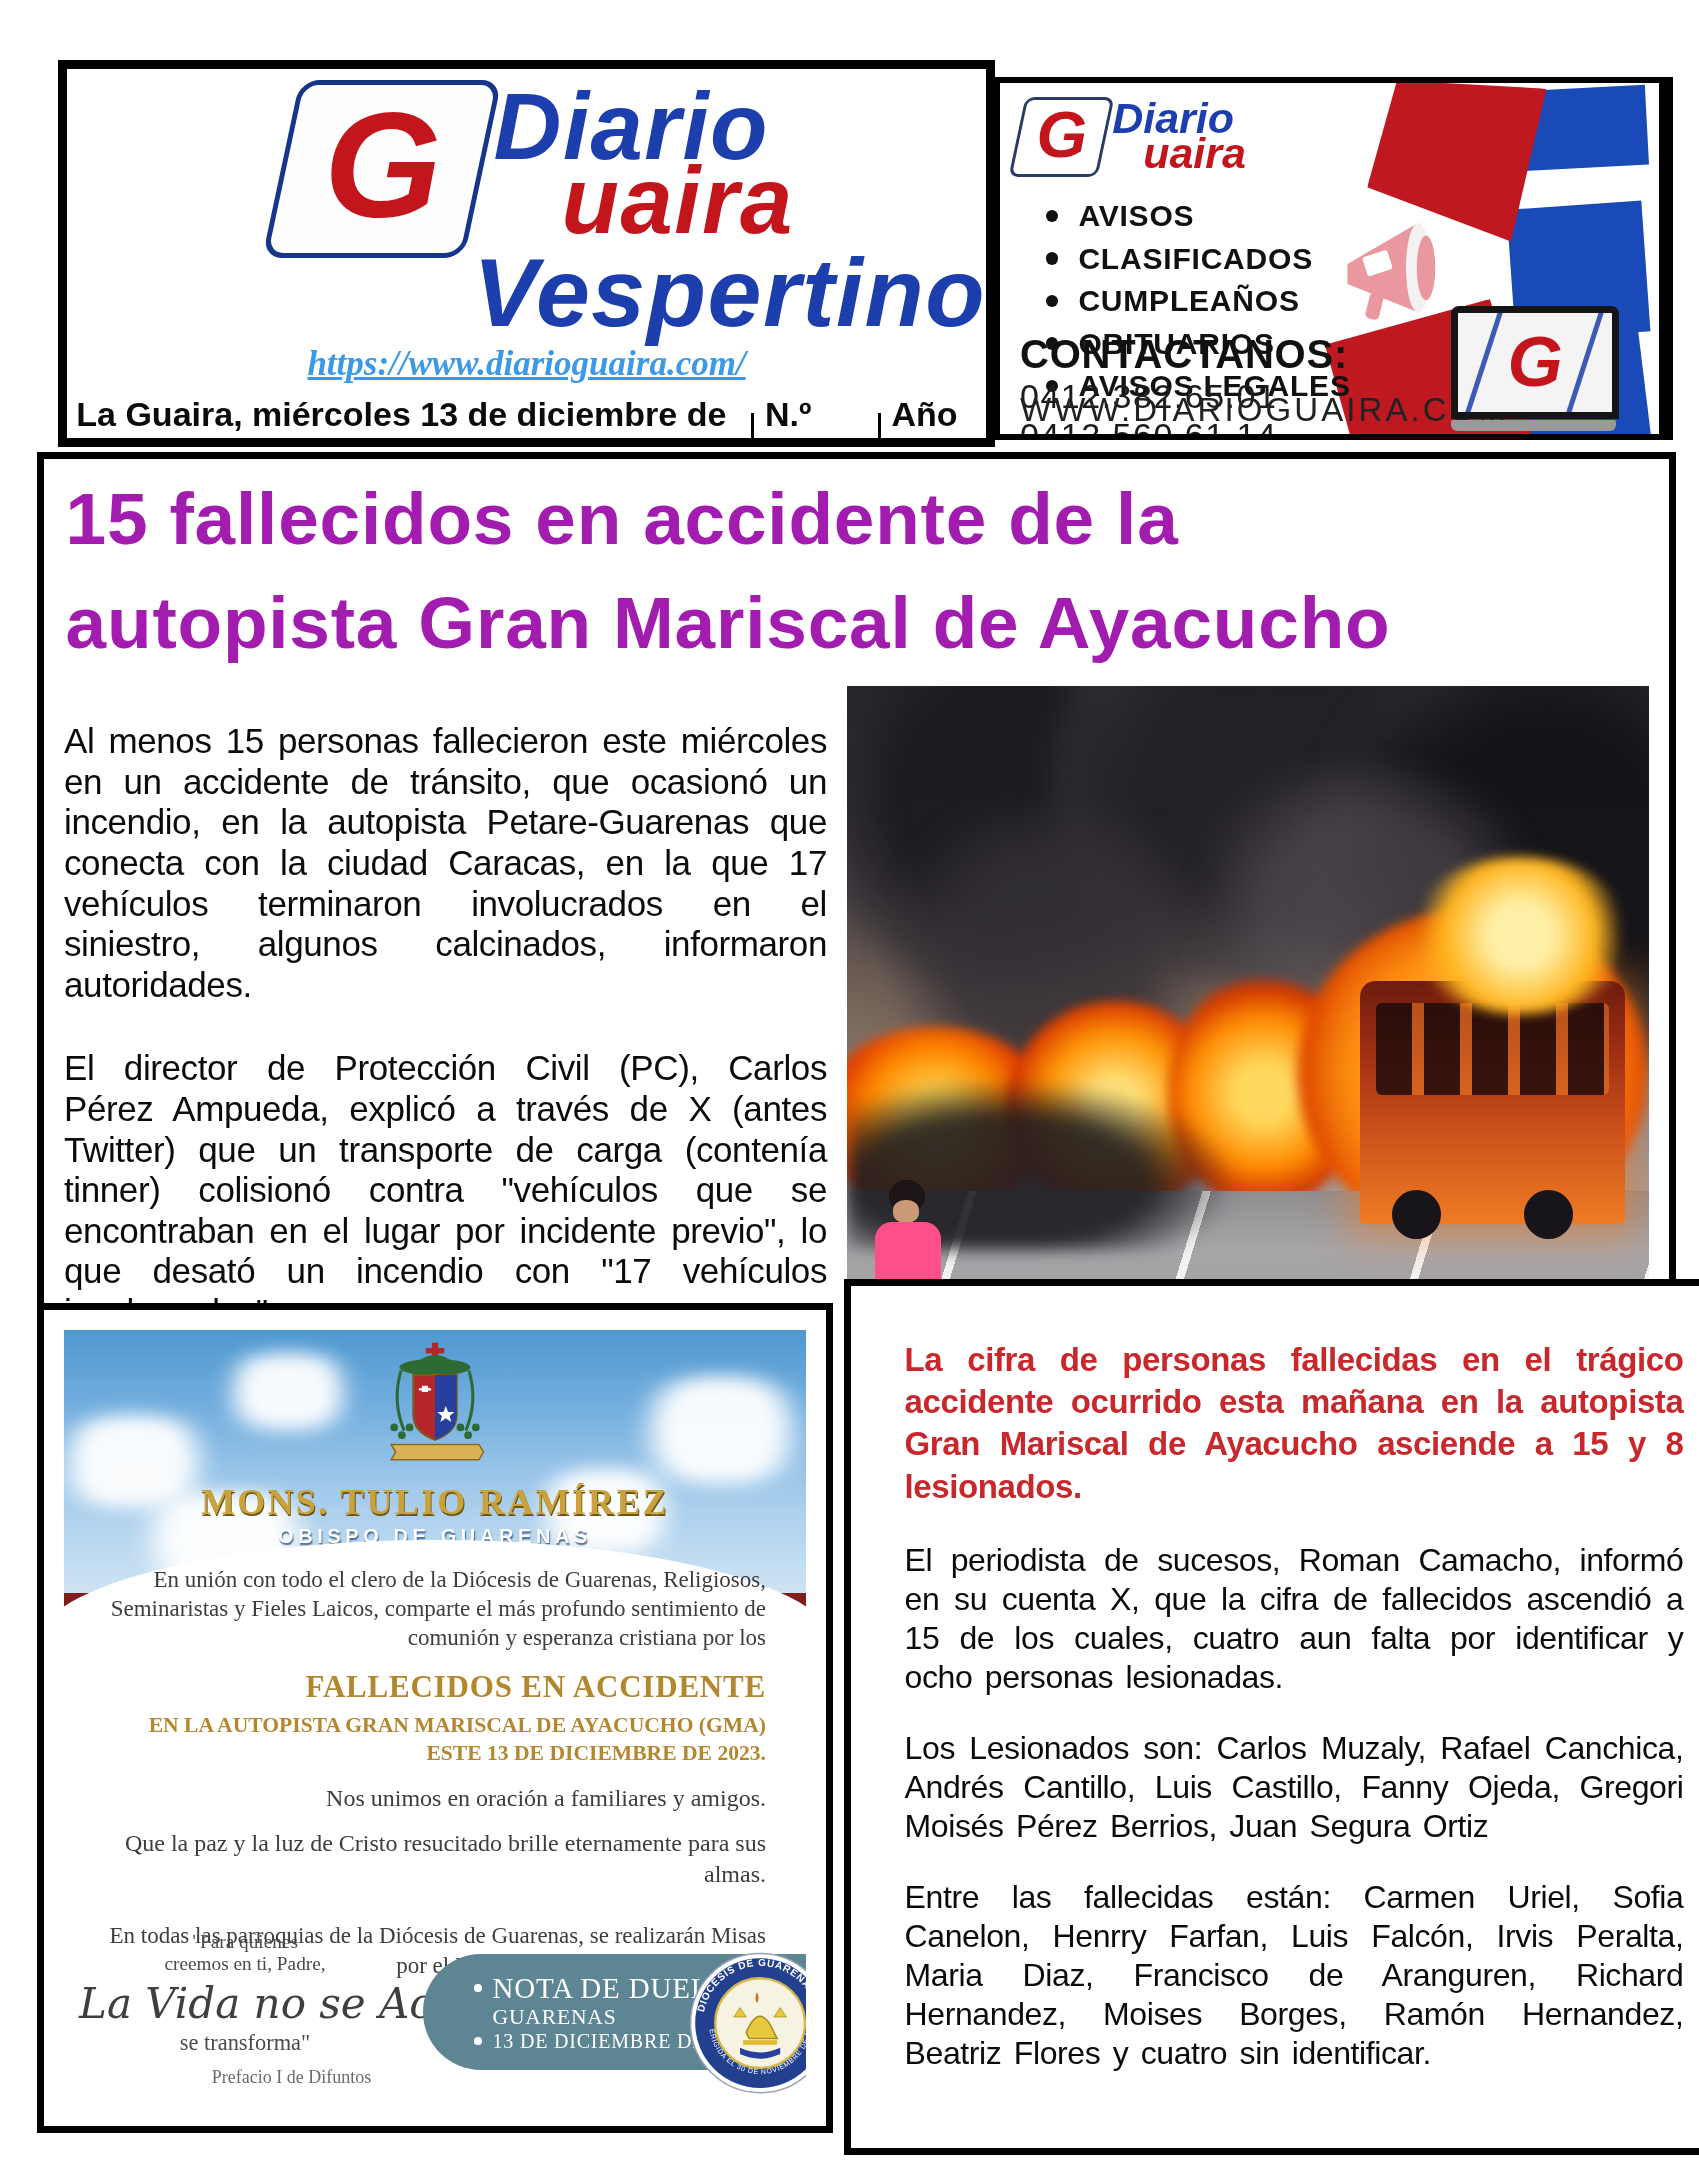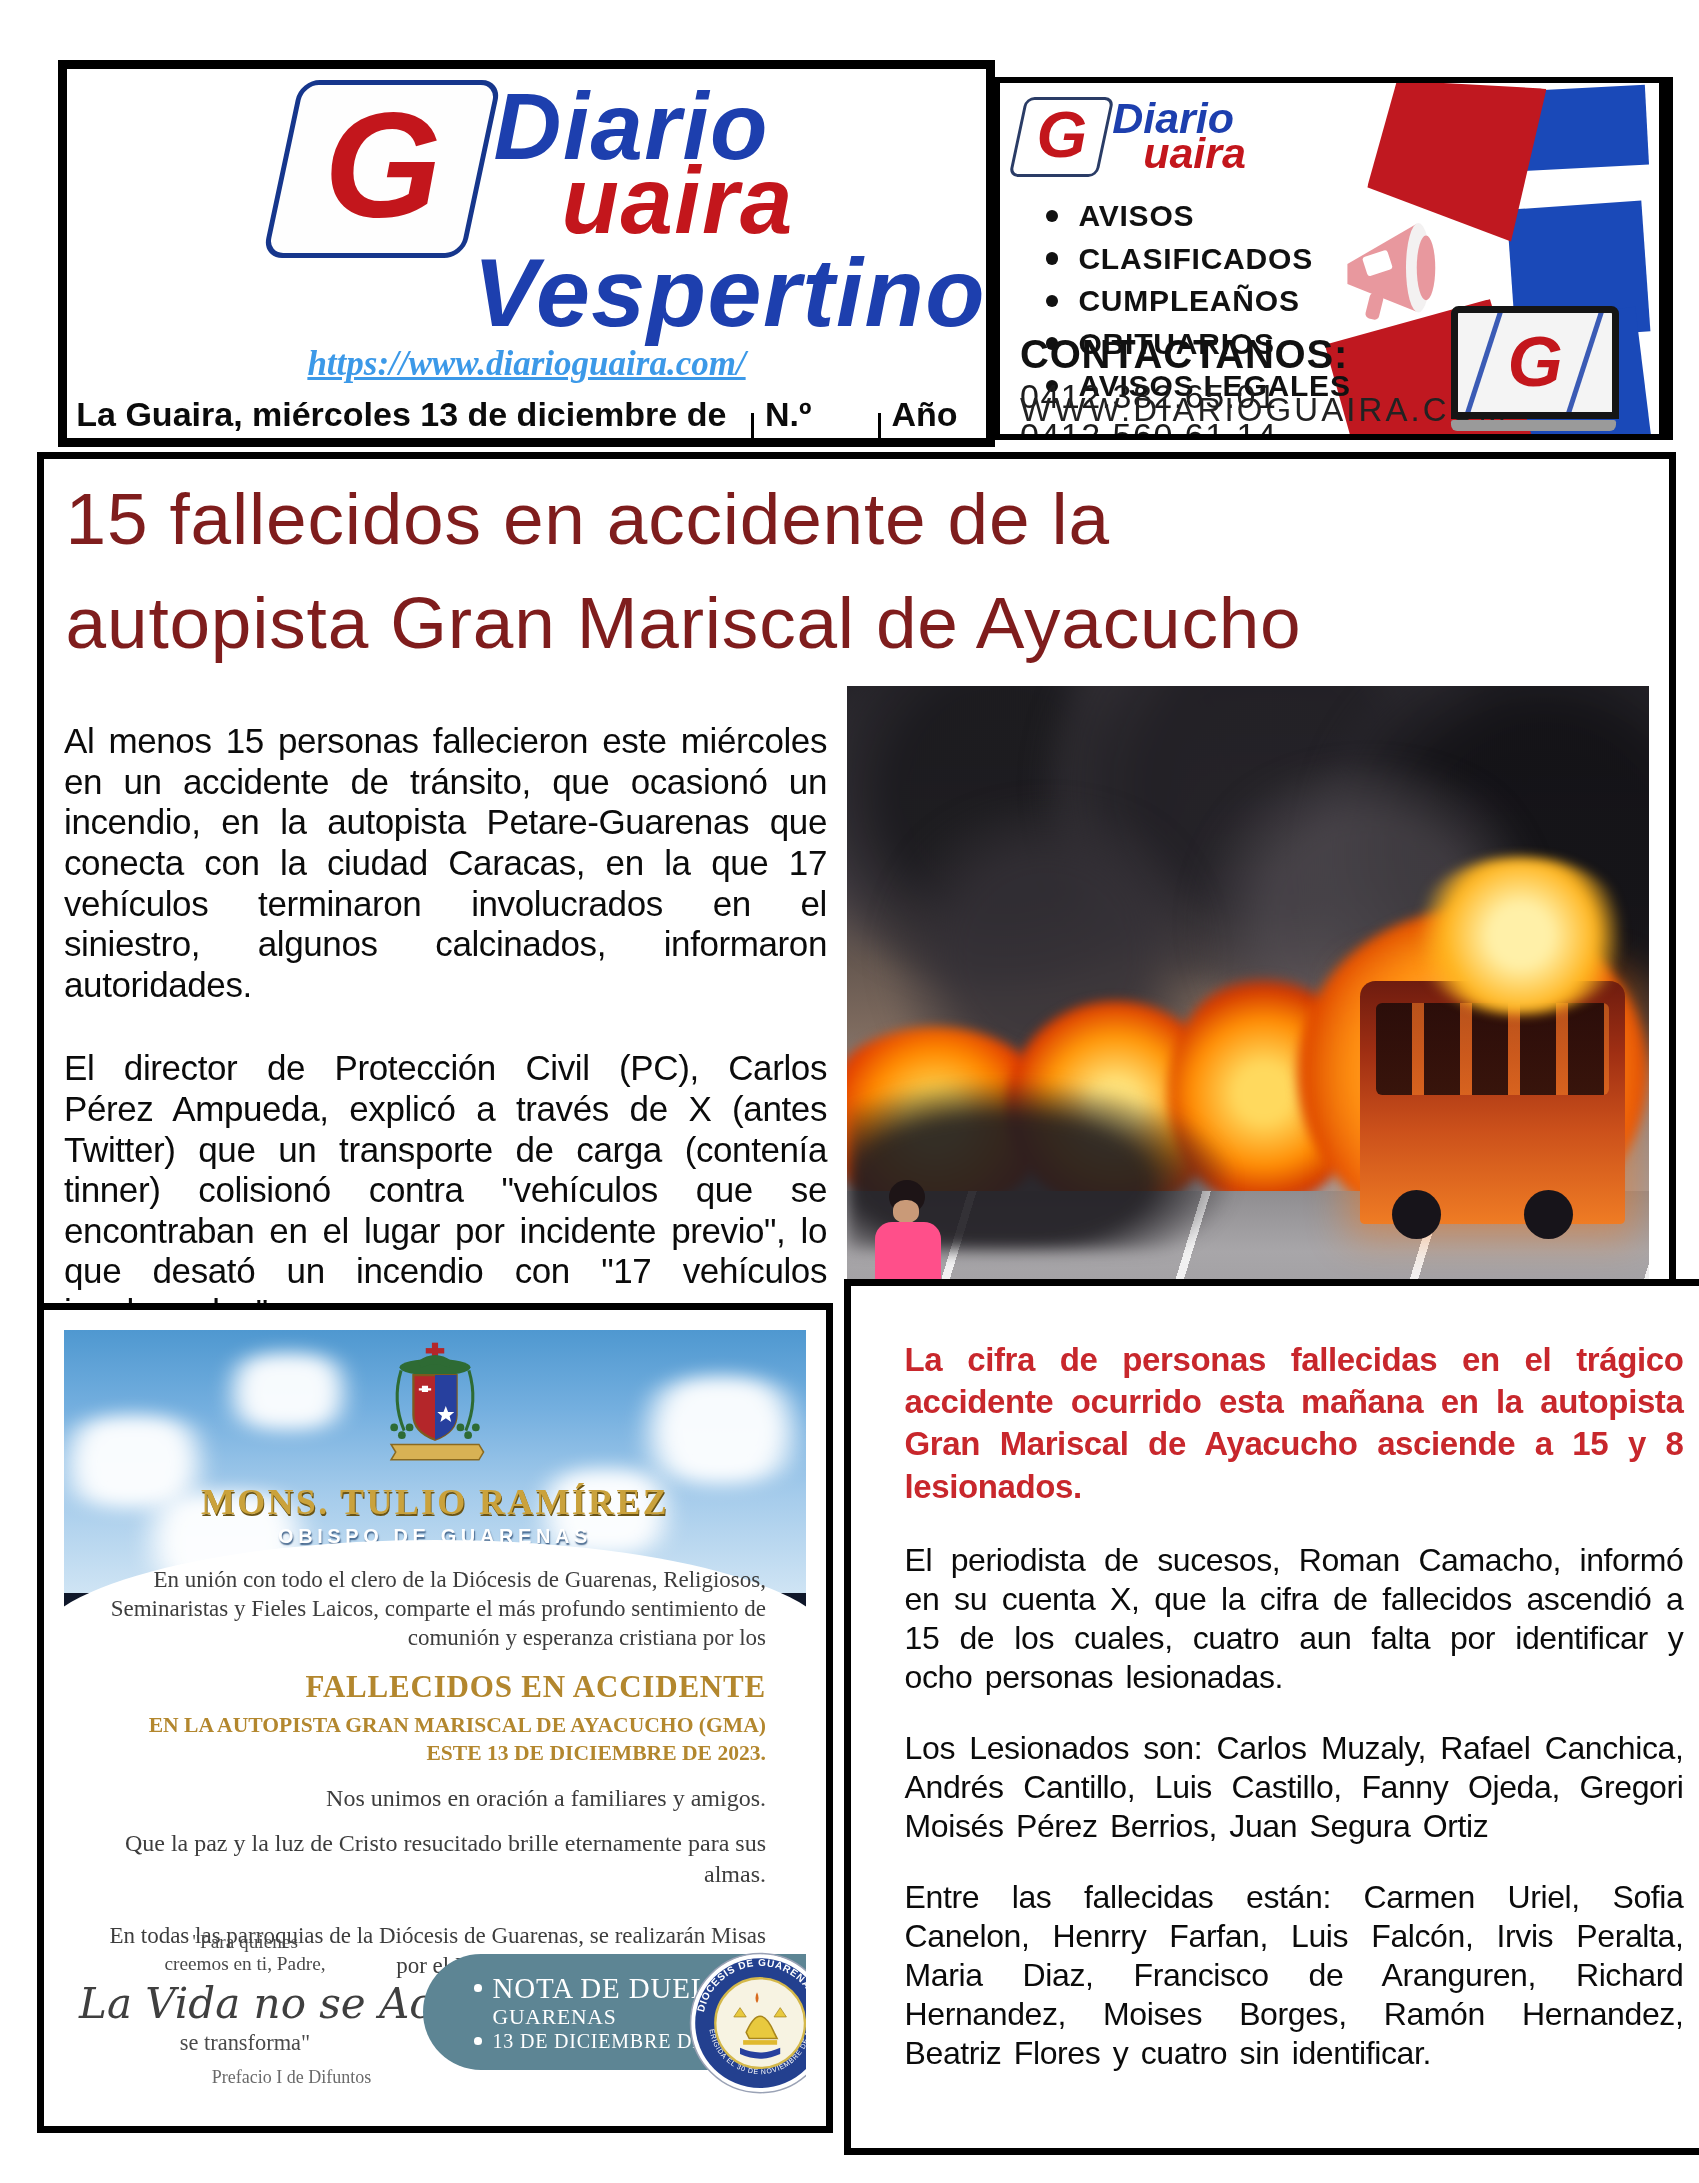--- a/index.html
+++ b/index.html
@@ -47,21 +47,21 @@
   .laptop{position:absolute;right:43px;bottom:3.1px;width:165px;}
   .laptop-screen{width:154px;height:99px;margin:0 auto;border:7px solid #151515;border-radius:7.7px 7.7px 0 0;
                  background:#f4f4f4;position:relative;overflow:hidden;}
   .laptop-g{position:absolute;left:50%;top:50%;transform:translate(-50%,-52%);font-size:71px;font-weight:800;
             font-style:italic;color:#c3161c;line-height:1;}
   .laptop-slash{position:absolute;width:4.6px;height:116px;background:#3b5bb5;transform:rotate(18deg);top:-7.7px;}
   .laptop-base{width:165px;height:10.8px;background:#9a9a9a;border-radius:2.3px 2.3px 6.2px 6.2px;margin-top:0.8px;}
 
   
   #mainbox{left:37px;top:452px;width:1625px;height:851px;border-bottom:0;overflow:hidden;}
-  .headline{color:#7f1d1d;font-weight:400;font-size:73px;padding:7.7px 21.6px 0 21.6px;letter-spacing:0.8px;}
+  .headline{color:#a21caf;font-weight:700;font-size:73px;padding:7.7px 21.6px 0 21.6px;letter-spacing:0.8px;}
   .hl-line{text-align:justify;text-align-last:justify;line-height:1.43;white-space:nowrap;display:flex;justify-content:space-between;}
   .cols{display:flex;padding:0 20px;margin-top:10.8px;gap:20px;}
   .leftcol{width:763px;font-size:35px;line-height:1.16;text-align:justify;letter-spacing:-0.4px;word-spacing:4.6px;color:#0b0b0b;}
   .leftcol .p2{margin-top:43px;}
 
   
   .photo{flex:1;height:656px;position:relative;overflow:hidden;
          background:linear-gradient(180deg,#232227 0%,#38353b 16%,#4e474c 30%,#665850 42%,#7d6a5e 52%,#908b8c 66%,#a09da0 78%,#969497 100%);}
   .smoke{position:absolute;border-radius:50%;filter:blur(12.4px);}
   .s1{left:-8%;top:-12%;width:55%;height:58%;background:radial-gradient(circle,rgba(28,27,31,.95) 0 38%,rgba(45,42,48,.55) 62%,transparent 72%);}
@@ -90,21 +90,21 @@
           background:radial-gradient(circle at 10% 50%,#2c2a30 0 6.2px,transparent 7px),
                      radial-gradient(circle at 55% 30%,#35323a 0 4.6px,transparent 5.4px),
                      radial-gradient(circle at 85% 70%,#2c2a30 0 5.4px,transparent 6.2px);}
   .person{position:absolute;left:2.5%;bottom:0;width:85px;height:162px;}
   .p-hair{position:absolute;left:21.6px;top:0;width:36px;height:34px;border-radius:50%;background:#1d1416;}
   .p-face{position:absolute;left:26px;top:20px;width:26px;height:23px;border-radius:45%;background:#c99a78;}
   .p-body{position:absolute;left:7.7px;top:42px;width:66px;height:100px;border-radius:17px 17px 6.2px 6.2px;background:#ff4f8a;}
 
   
   #cardbox{left:37px;top:1303px;width:782px;height:816px;overflow:hidden;}
-  .card-inner{position:absolute;left:20px;top:20px;right:20px;bottom:20px;background:#0f172a;overflow:hidden;
+  .card-inner{position:absolute;left:20px;top:20px;right:20px;bottom:20px;background:#7f1d1d;overflow:hidden;
               font-family:"Liberation Serif",serif;}
   .sky{position:absolute;left:0;top:0;right:0;height:263px;
        background:linear-gradient(180deg,#4f98d0 0%,#74afdf 30%,#a4cbeb 62%,#cfe4f4 100%);}
   .cloud{position:absolute;border-radius:50%;filter:blur(9.3px);background:radial-gradient(circle,rgba(255,255,255,.95) 0 45%,transparent 72%);}
   .c1{left:-31px;top:85px;width:201px;height:93px;}
   .c2{left:139px;top:23px;width:170px;height:77px;}
   .c3{right:-23px;top:46px;width:216px;height:108px;}
   .c4{right:108px;top:139px;width:185px;height:85px;}
   .c5{left:46px;top:162px;width:232px;height:93px;}
   .arms{position:absolute;left:50%;top:10.8px;transform:translateX(-50%);}

